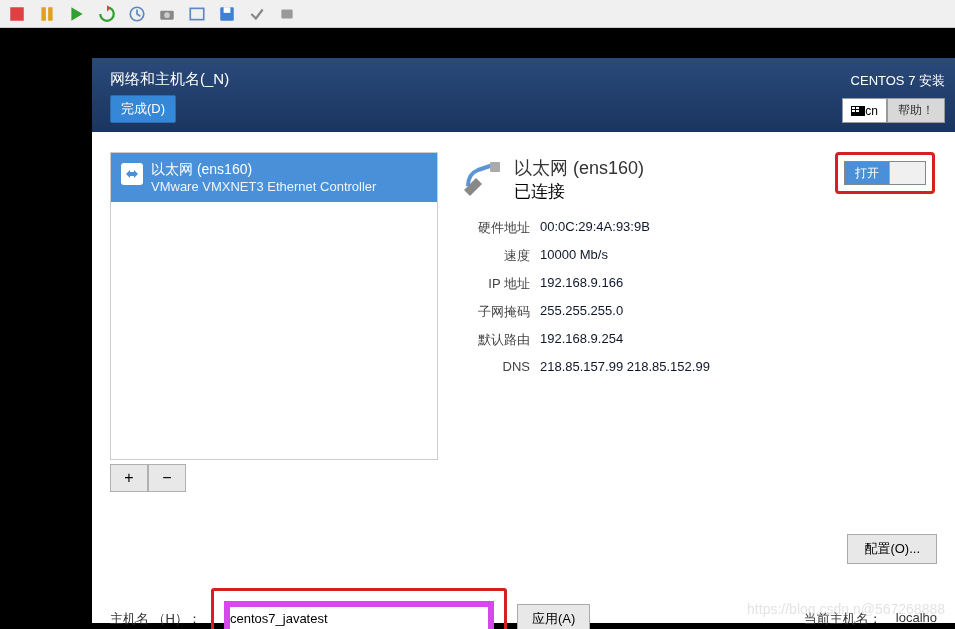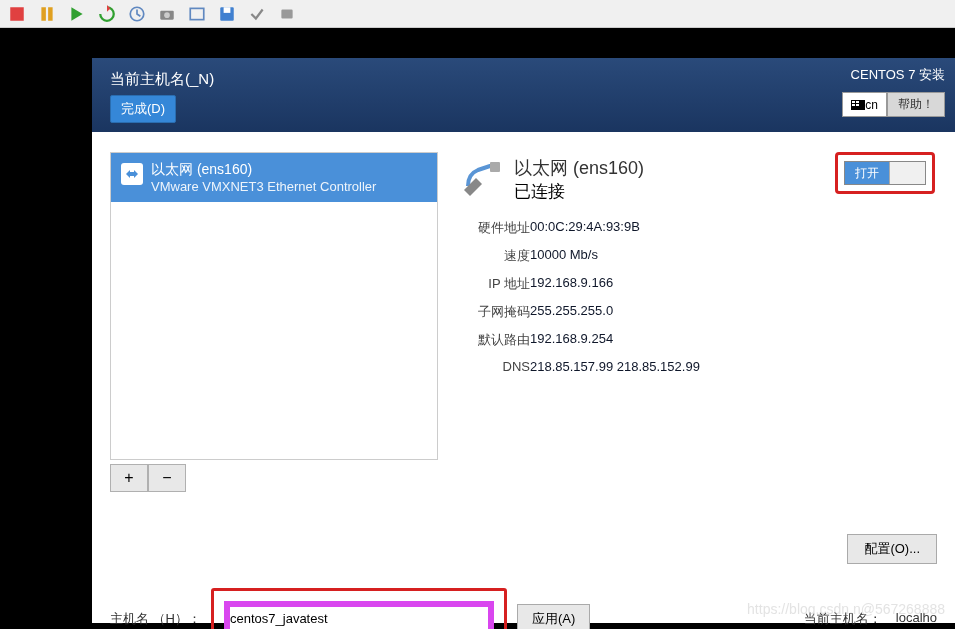--- a/index.html
+++ b/index.html
@@ -8,21 +8,21 @@
     .vm-toolbar { background: #f0f0f0; height: 28px; display: flex; align-items: center; gap: 12px; padding: 0 8px; border-bottom: 1px solid #ccc; }
     .vm-toolbar .tb-icon { width: 18px; height: 18px; display: flex; align-items: center; justify-content: center; cursor: pointer; }
     
     .black-strip { background: #000; height: 30px; }
     
     .installer { background: #fff; position: absolute; left: 92px; top: 58px; width: 863px; height: 565px; }
     
     .header { background: linear-gradient(to bottom, #2a4a7a, #1a3560); height: 74px; position: relative; padding: 12px 18px; color: #fff; }
     .header-title { font-size: 15px; font-weight: normal; margin-bottom: 6px; }
     .done-btn { background: #3587d8; border: 1px solid #2a6db0; color: #ffffff; padding: 4px 10px; font-size: 13px; cursor: pointer; border-radius: 2px; }
-    .header-right { position: absolute; right: 10px; top: 8px; text-align: right; }
+    .header-right { position: absolute; right: 10px; top: 14px; text-align: right; }
     .install-title { font-size: 13px; margin-bottom: 8px; }
     .lang-help { display: flex; gap: 0; }
     .lang-box { background: #fff; color: #000; padding: 3px 8px; font-size: 12px; display: flex; align-items: center; border: 1px solid #999; }
     .help-btn { background: #d8d8d8; color: #333; padding: 3px 10px; font-size: 12px; border: 1px solid #999; cursor: pointer; }
     
     .content { padding: 20px 18px; display: flex; gap: 14px; position: relative; height: 380px; }
     
     .network-panel { width: 328px; display: flex; flex-direction: column; }
     .network-list { border: 1px solid #ccc; flex: 1; background: #fff; }
     .network-item { background: #4a90d9; color: #fff; padding: 8px 10px; display: flex; gap: 8px; align-items: flex-start; }
@@ -40,21 +40,21 @@
     .detail-title { font-size: 18px; color: #333; }
     .detail-status { font-size: 17px; color: #000000; }
     
     .toggle-wrap { position: absolute; right: 2px; top: 0; border: 3px solid #d62020; border-radius: 4px; padding: 6px; }
     .toggle { width: 82px; height: 24px; border: 1px solid #888; background: #ec4899; display: flex; cursor: pointer; position: relative; }
     .toggle-on { width: 44px; background: #4a90d9; color: #fff; font-size: 12px; display: flex; align-items: center; justify-content: center; }
     .toggle-handle { flex: 1; background: #f0f0f0; border-left: 1px solid #aaa; }
     
     .props { margin-top: 10px; }
     .prop-row { display: flex; font-size: 13px; color: #333; margin-bottom: 10px; }
-    .prop-label { width: 68px; text-align: right; color: #444; }
+    .prop-label { width: 68px; text-align: right; margin-right: 10px; color: #444; }
     .prop-value { color: #0f172a; }
     
     .config-btn-row { position: absolute; right: 18px; top: 476px; }
     .config-btn { padding: 5px 16px; border: 1px solid #aaa; background: #e8e8e8; font-size: 13px; cursor: pointer; }
     
     .hostname-row { position: absolute; left: 18px; top: 530px; right: 18px; display: flex; align-items: center; gap: 10px; font-size: 13px; color: #333; }
     .hostname-label { white-space: nowrap; }
     .hostname-highlight { border: 3px solid #d62020; border-radius: 3px; padding: 10px; display: flex; gap: 8px; align-items: center; }
     .hostname-input { width: 270px; padding: 4px 0; border: 6px solid #d946ef; font-size: 13px; outline: none; }
     .apply-btn { padding: 5px 14px; border: 1px solid #aaa; background: #e8e8e8; font-size: 13px; cursor: pointer; }
@@ -120,21 +120,21 @@
       <svg viewBox="0 0 16 16">
         <rect x="3" y="4" width="10" height="8" fill="#999" rx="1"></rect>
       </svg>
     </span>
 </div>
 
 <div class="black-strip"></div>
 
 <div class="installer">
   <div class="header">
-    <div class="header-title">当前主机名(_N)</div>
+    <div class="header-title">网络和主机名(_N)</div>
     <button class="done-btn">完成(D)</button>
     <div class="header-right">
       <div class="install-title">CENTOS 7 安装</div>
       <div class="lang-help">
         <div class="lang-box">
           <svg width="14" height="10" viewBox="0 0 14 10">
               <rect width="14" height="10" fill="#000"></rect>
               <rect x="1" y="1" width="3" height="2" fill="#fff"></rect>
               <rect x="5" y="1" width="3" height="2" fill="#fff"></rect>
               <rect x="1" y="4" width="3" height="2" fill="#fff"></rect>

